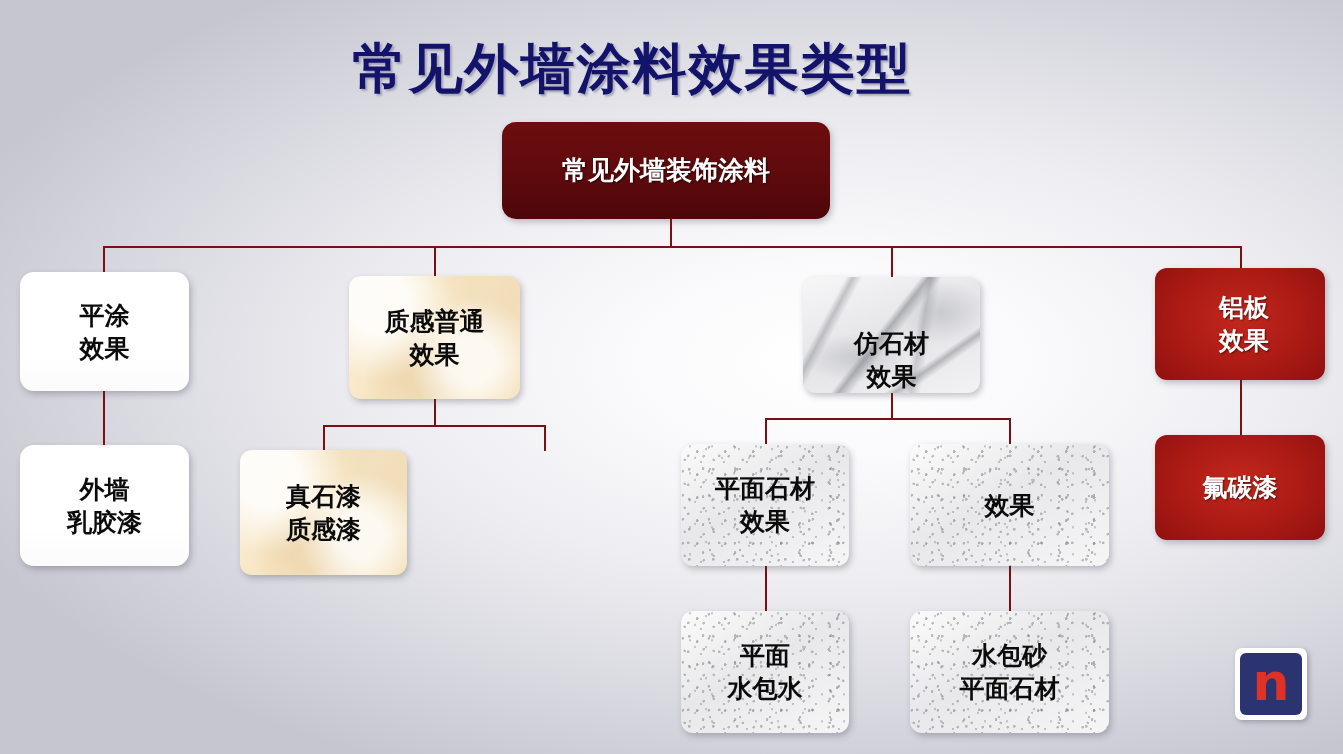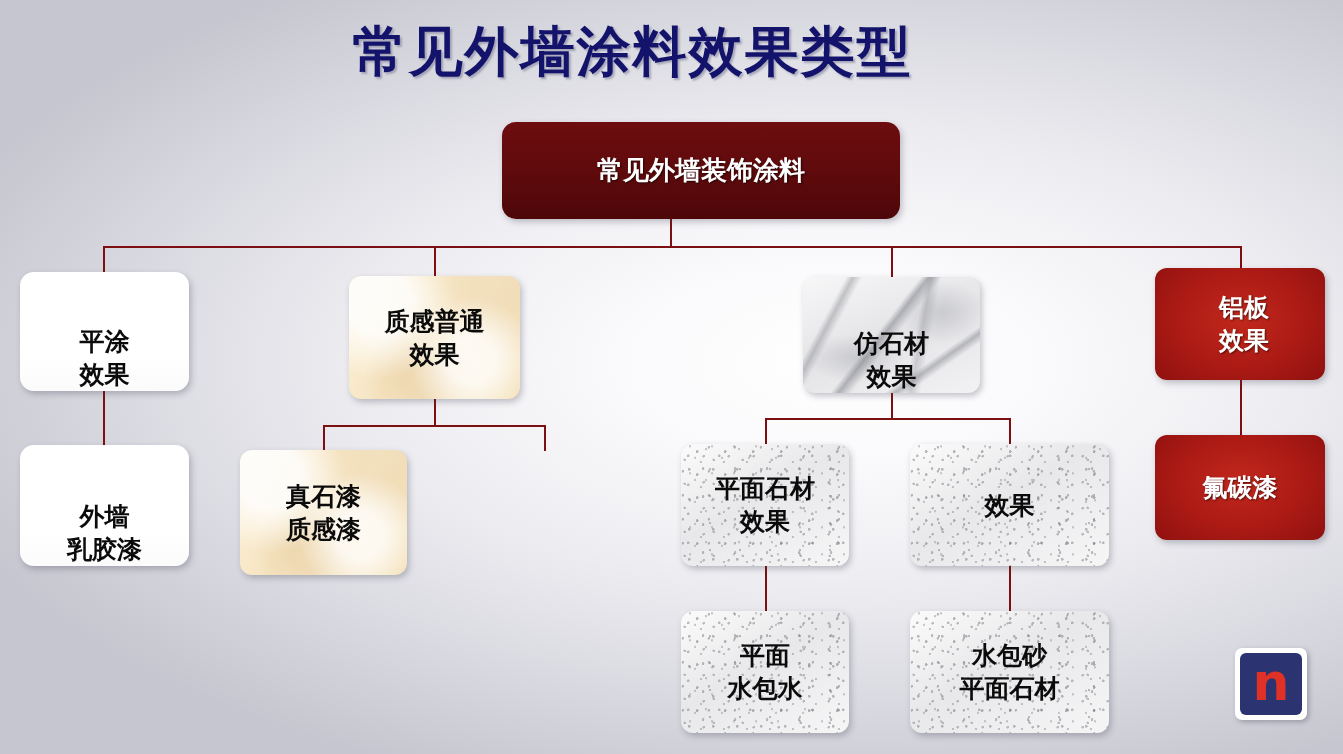--- a/index.html
+++ b/index.html
@@ -9,21 +9,21 @@
     font-family:"Liberation Sans","DejaVu Sans",sans-serif;
   }
   #slide{
     position:relative;width:1343px;height:754px;
     background:
       radial-gradient(ellipse 70% 60% at 62% 48%, #ffffff 0%, #fafafc 22%, #eeeef2 48%, #dcdce3 72%, #c6c6d0 100%);
     overflow:hidden;
   }
   
   #title{
-    position:absolute;left:0;top:16px;width:1265px;text-align:center;
+    position:absolute;left:0;top:33px;width:1265px;text-align:center;
     font-size:54px;font-weight:bold;letter-spacing:2px;
     color:#13136b;
     text-shadow:2px 2px 2px rgba(120,120,150,.55);
     white-space:nowrap;
   }
   
   .conn{position:absolute;background:#7b0f11;z-index:1;}
   .vline{width:2px;}
   .hline{height:2px;}
   
@@ -43,21 +43,20 @@
     background:linear-gradient(180deg,#6d0d0f 0%,#5e0a0c 55%,#4d0709 100%);
     color:#ffffff;font-weight:bold;font-size:26px;
     text-shadow:1px 1px 2px rgba(0,0,0,.6);
     border-radius:14px;
   }
   
   .n-white{
     background:linear-gradient(180deg,#ffffff 0%,#ffffff 70%,#fbfbfb 100%);
     color:#0b0b0b;font-weight:bold;font-size:25px;
     border-radius:14px;
-    justify-content:flex-end;
   }
   
   .n-cream{
     color:#0b0b0b;font-weight:bold;font-size:25px;
     background-color:#f8e9c9;
     background-image:
       radial-gradient(circle at 18% 22%, rgba(255,255,255,.85) 0 18%, rgba(255,255,255,0) 45%),
       radial-gradient(circle at 72% 68%, rgba(255,255,255,.75) 0 16%, rgba(255,255,255,0) 42%),
       radial-gradient(circle at 42% 82%, rgba(231,205,160,.55) 0 14%, rgba(231,205,160,0) 40%),
       radial-gradient(circle at 86% 14%, rgba(236,212,170,.55) 0 12%, rgba(236,212,170,0) 38%),
@@ -157,21 +156,21 @@
   <div class="conn vline" style="left:891px;top:392px;height:27px;"></div>
   <div class="conn hline" style="left:765px;top:418px;width:246px;"></div>
   <div class="conn vline" style="left:765px;top:418px;height:28px;"></div>
   <div class="conn vline" style="left:1009px;top:418px;height:28px;"></div>
 
   <div class="conn vline" style="left:765px;top:566px;height:46px;"></div>
   <div class="conn vline" style="left:1009px;top:566px;height:46px;"></div>
 
   <div class="conn vline" style="left:1240px;top:380px;height:56px;"></div>
 
-  <div class="node n-root" style="left:502px;top:122px;width:398px;height:97px;">
+  <div class="node n-root" style="left:502px;top:122px;width:328px;height:97px;">
     <span class="ln">常见外墙装饰涂料</span>
   </div>
 
   <div class="node n-white" style="left:20px;top:272px;width:169px;height:119px;">
     <span class="ln">平涂</span>
     <span class="ln">效果</span>
   </div>
   <div class="node n-white" style="left:20px;top:445px;width:169px;height:121px;">
     <span class="ln">外墙</span>
     <span class="ln">乳胶漆</span>

